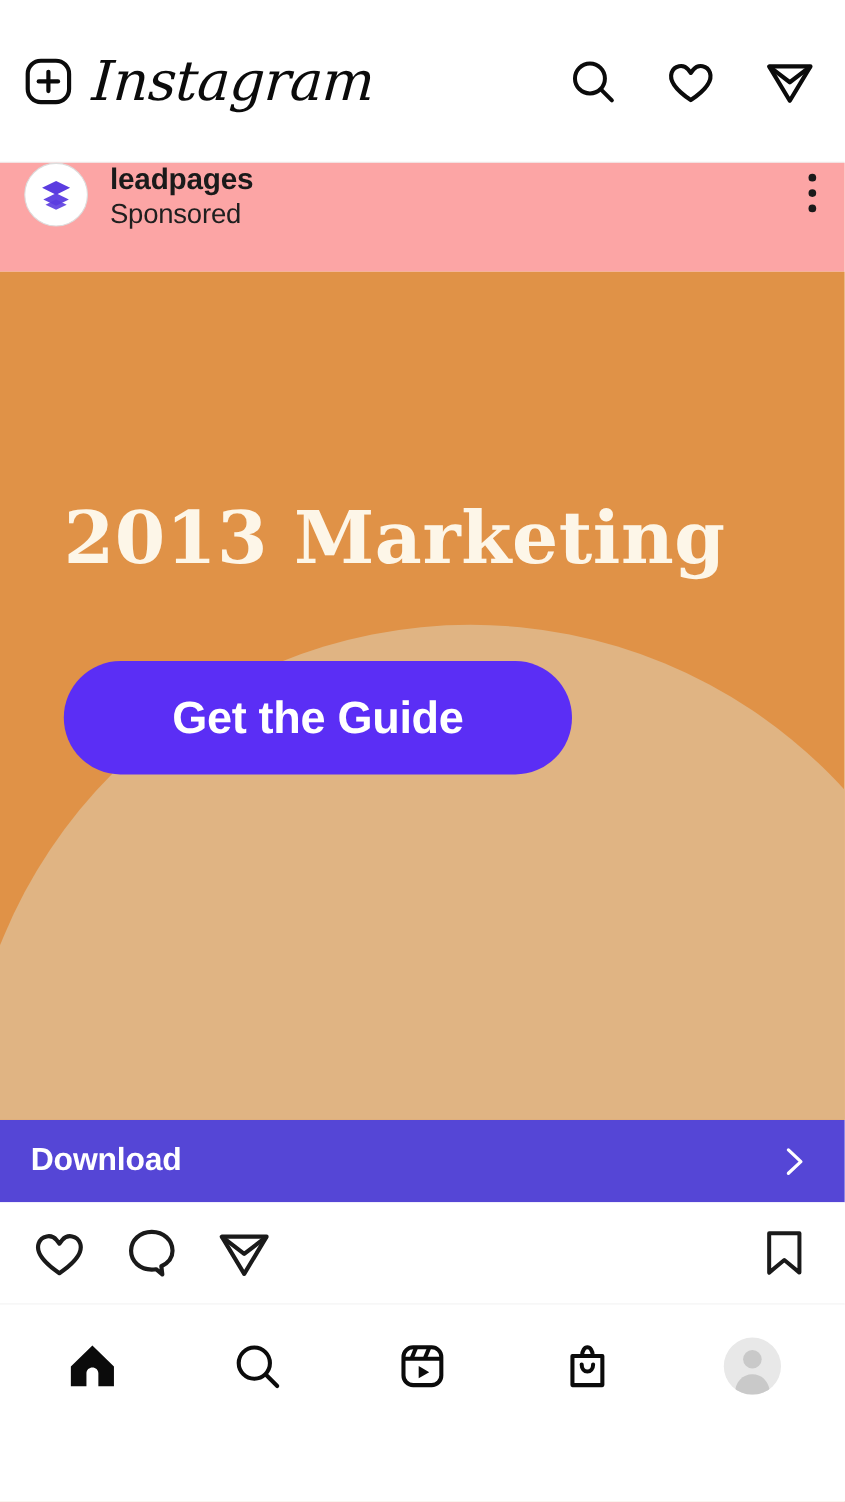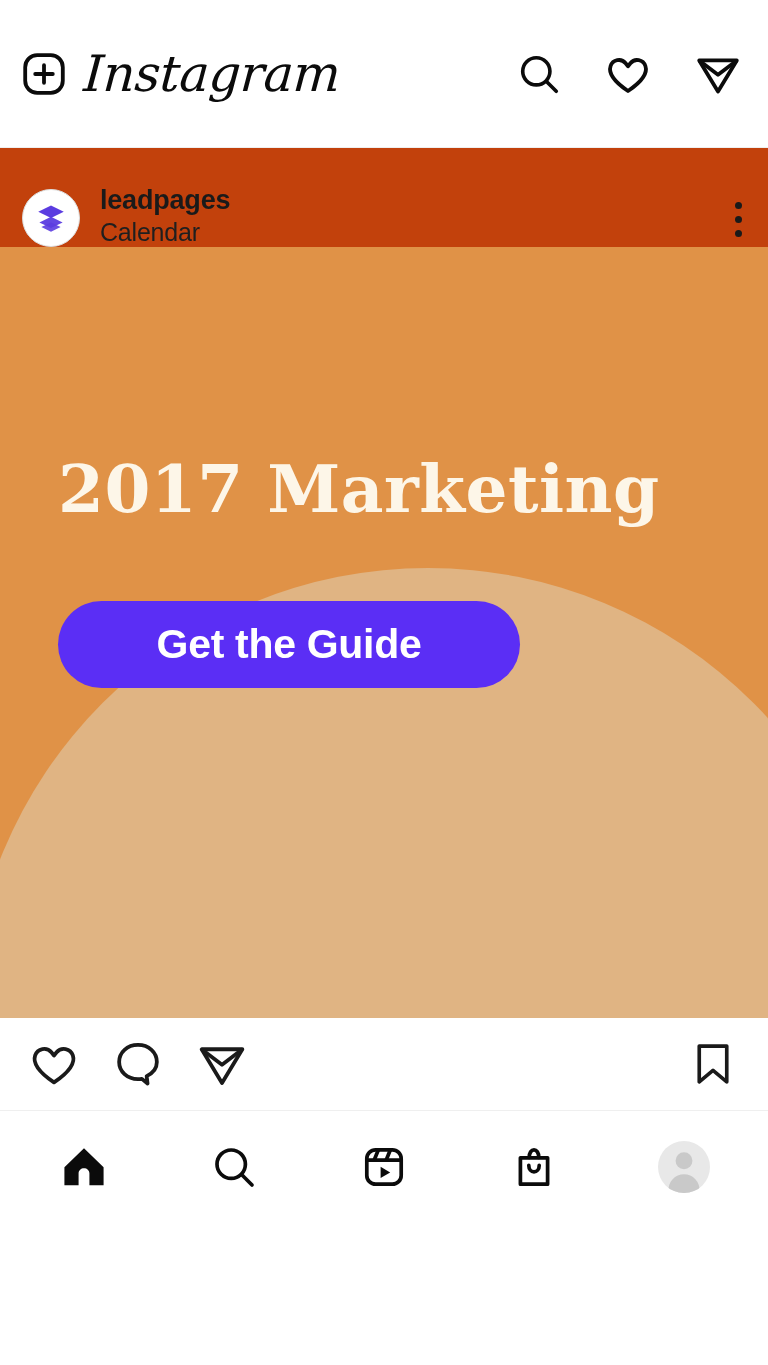--- a/index.html
+++ b/index.html
@@ -29,23 +29,23 @@
     color: #0b0b0b;
     line-height: 1;
     transform: skewX(-4deg);
     white-space: nowrap;
   }
   .topbar-right { margin-left:auto; display:flex; align-items:center; gap: 42px; }
 
   
   .post-head {
     height: 99px; flex: 0 0 99px;
-    display: flex; align-items: flex-end;
+    display: flex; align-items: flex-start;
     padding: 0 16px 0 22px;
-    background: #c2410c;
+    background: #fca5a5;
   }
   .avatar {
     width: 58px; height: 58px; border-radius: 50%;
     border: 1.5px solid #dcdcdc;
     display:flex; align-items:center; justify-content:center;
     flex: 0 0 58px; background:#fff;
   }
   .post-meta { margin-left: 20px; display:flex; flex-direction:column; justify-content:center; }
   .post-user { font-size: 27px; font-weight: 700; color:#1a1a1a; line-height: 1.18; letter-spacing:-0.2px; }
   .post-sub  { font-size: 25px; font-weight: 400; color:#1f1f1f; line-height: 1.2; letter-spacing:-0.2px; }
@@ -81,21 +81,21 @@
     font-size: 66px;
     font-weight: 700;
     color: #fdf6e8;
     line-height: 1.48;
     letter-spacing: 0.5px;
     max-width: 660px;
   }
   .cta-pill {
     margin-top: 62px;
     display: inline-flex; align-items:center; justify-content:center;
-    width: 462px; height: 87px;
+    width: 462px; height: 103px;
     border-radius: 52px;
     background: #5b2ef5;
     color: #fff;
     font-size: 41px;
     font-weight: 700;
     letter-spacing: -0.3px;
     border: none;
     font-family: "Liberation Sans", sans-serif;
   }
 
@@ -178,39 +178,47 @@
       <span>
         <svg width="34" height="34" viewBox="0 0 24 24" fill="#5b3ce0">
           <path d="M12 3.2 L 21 7.6 L 12 12 L 3 7.6 Z"></path>
           <path d="M12 11.1 L 20.2 15.1 L 12 19.1 L 3.8 15.1 Z" opacity="0.95"></path>
           <path d="M12 15.1 L 18.8 18.4 L 12 21.7 L 5.2 18.4 Z" opacity="0.9"></path>
         </svg>
       </span>
     </div>
     <div class="post-meta">
       <span class="post-user">leadpages</span>
-      <span class="post-sub">Calendar</span>
+      <span class="post-sub">Sponsored</span>
     </div>
     <div class="kebab">
       <i></i>
       <i></i>
       <i></i>
     </div>
   </div>
 
   <div class="creative">
     <div class="arc"></div>
     <div class="creative-inner">
       <div class="headline">
-        <div>2017 Marketing</div>
+        <div>2013 Marketing</div>
       </div>
       <button class="cta-pill">Get the Guide</button>
     </div>
   </div>
 
+  <div class="download-bar">
+    <span class="download-label">Download</span>
+    <span class="download-chev">
+      <svg width="34" height="34" viewBox="0 0 24 24" fill="none" stroke="#ffffff" stroke-width="2.1" stroke-linecap="round" stroke-linejoin="round">
+        <polyline points="9,4.5 17,12 9,19.5"></polyline>
+      </svg>
+    </span>
+  </div>
 
   <div class="actions">
     <div class="actions-left">
       <span>
         <svg width="52" height="52" viewBox="0 0 24 24" fill="none" stroke="#1a1a1a" stroke-width="1.75" stroke-linejoin="round">
           <path d="M12 20.5 C 4.2 15.2 2.2 11.2 3.3 8 C 4.4 4.8 8.6 3.9 10.8 6.6 L 12 8.1 L 13.2 6.6 C 15.4 3.9 19.6 4.8 20.7 8 C 21.8 11.2 19.8 15.2 12 20.5 Z"></path>
         </svg>
       </span>
       <span>
         <svg width="52" height="52" viewBox="0 0 24 24" fill="none" stroke="#1a1a1a" stroke-width="1.75" stroke-linejoin="round">

